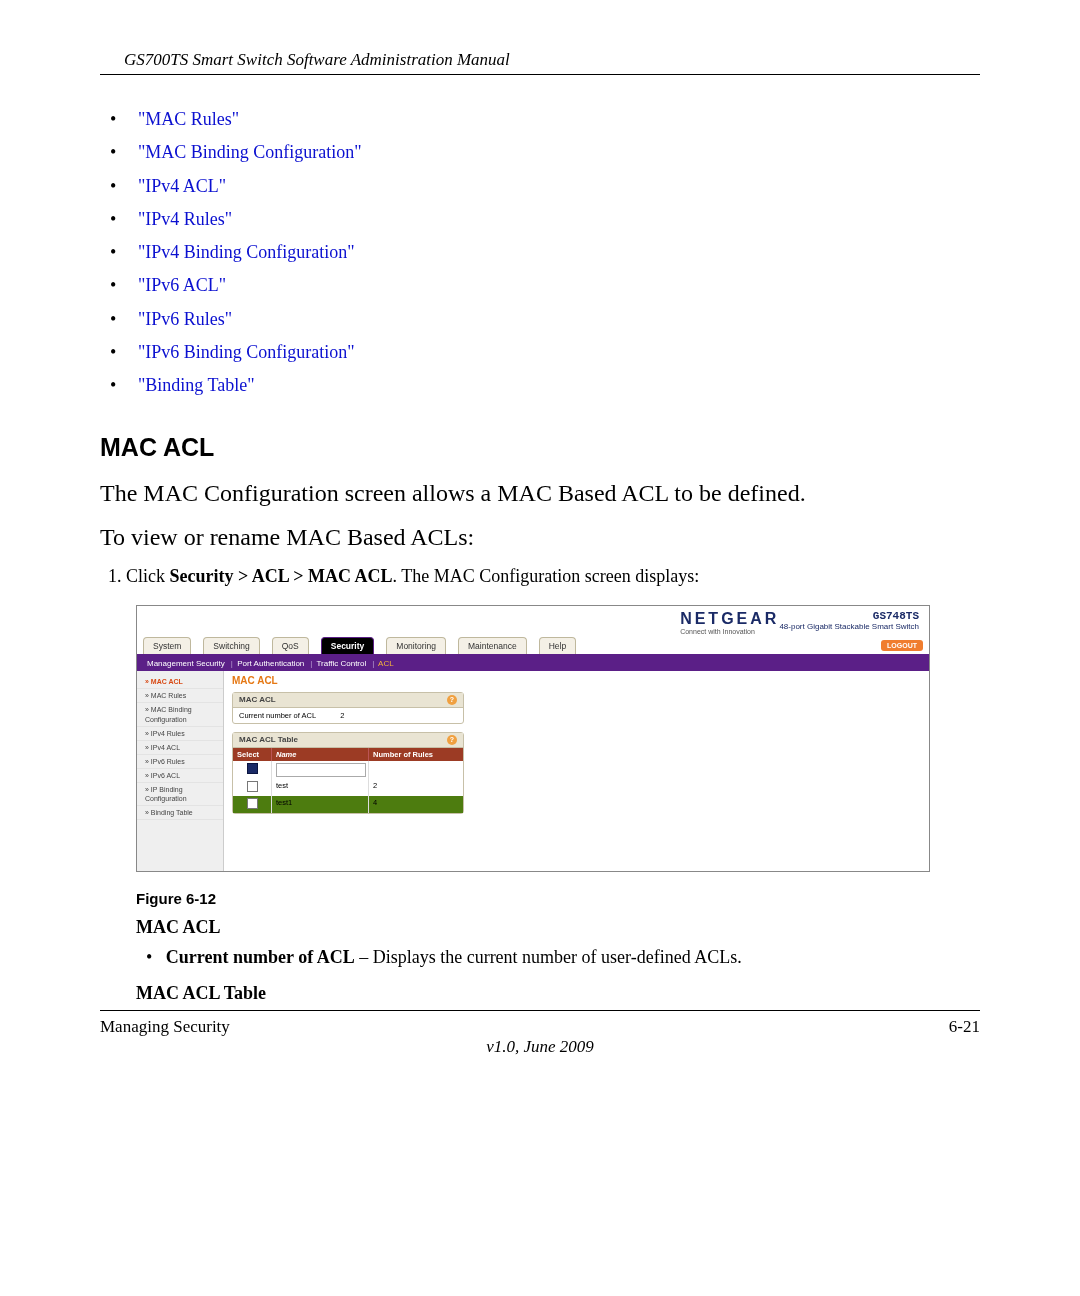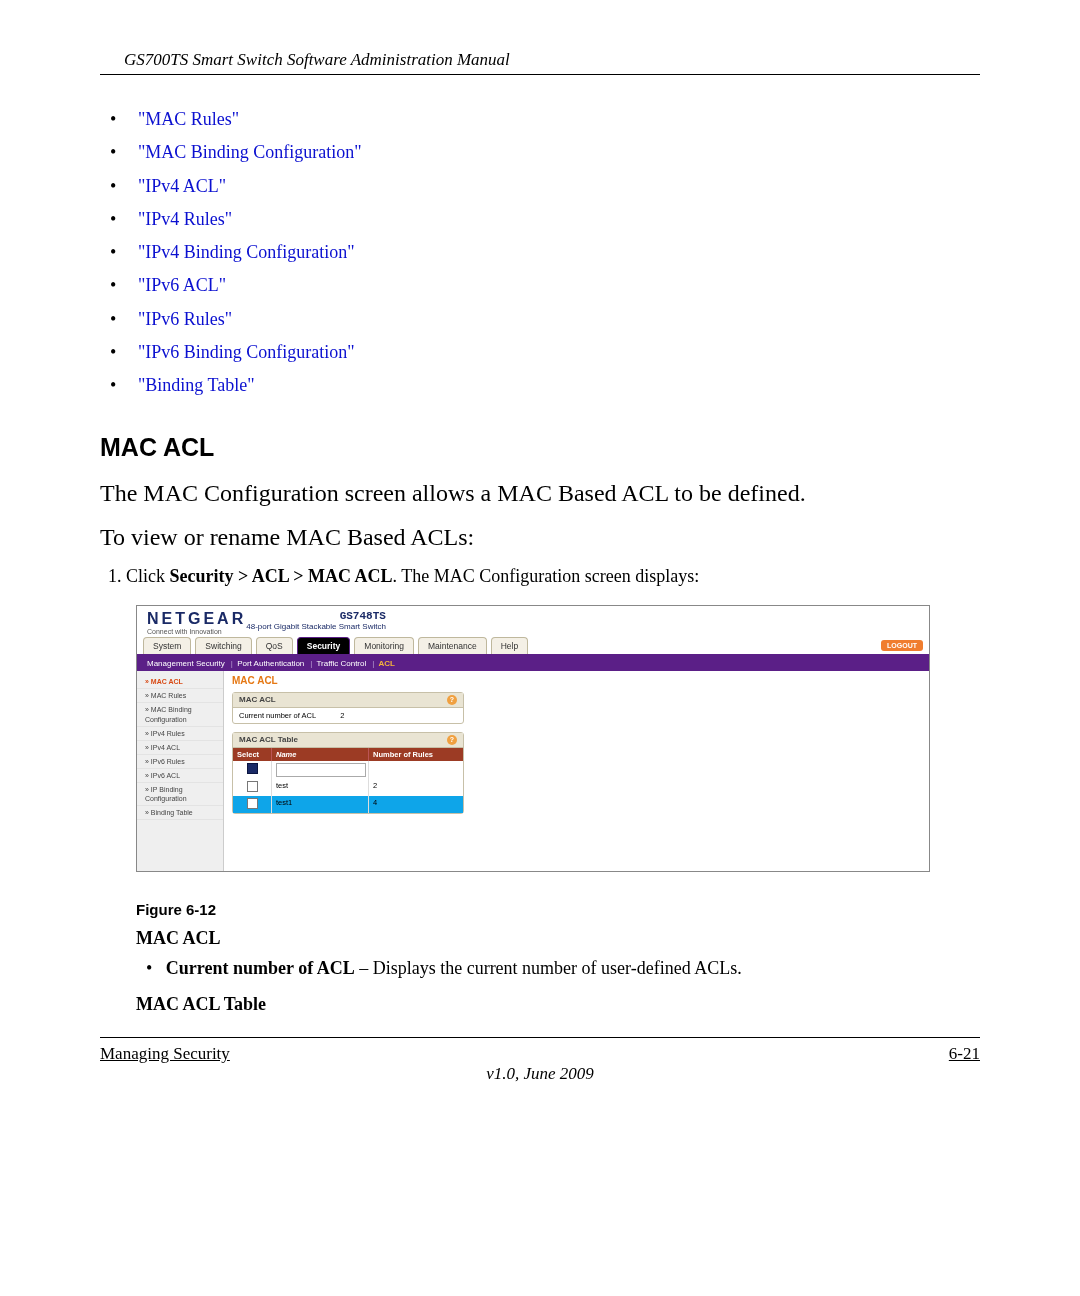--- a/index.html
+++ b/index.html
@@ -61,64 +61,63 @@
     line-height: 1.6;
   }
   ol.steps li b { font-weight: bold; }
   .figure-wrap {
     margin: 14px 0 10px 36px;
   }
   .figure-caption {
     font-family: Arial, Helvetica, sans-serif;
     font-weight: bold;
     font-size: 15px;
-    margin: 29px 0 10px 36px;
+    margin: 18px 0 10px 36px;
   }
   .para-after {
     font-size: 18px;
     line-height: 1.7;
     margin: 14px 0 6px 36px;
   }
   .sub-h {
     font-weight: bold;
     font-size: 18px;
     margin: 10px 0 4px 36px;
   }
   .sub-list {
     margin: 4px 0 4px 46px;
     font-size: 18px;
     line-height: 1.7;
   }
   .sub-list b { font-weight: bold; }
   .footer-rule {
     border-top: 1px solid #000;
-    margin-top: 22px;
+    margin-top: 6px;
     padding-top: 6px;
     display: flex;
     justify-content: space-between;
     font-size: 17px;
-    text-decoration: underline;
   }
   .footer-version {
     text-align: center;
     font-style: italic;
     font-size: 17px;
   }
 
   
   .shot {
     width: 792px;
     border: 1px solid #888;
     font-family: Verdana, Arial, sans-serif;
     font-size: 9px;
     background: #fff;
   }
   .shot-top {
     display: flex;
-    justify-content: flex-start;
+    justify-content: flex-end;
     align-items: flex-start;
     padding: 4px 10px 2px 10px;
   }
   .netgear {
     font-family: Arial, sans-serif;
     font-weight: 900;
     letter-spacing: 3px;
     font-size: 16px;
     color: #1a2a66;
   }
@@ -129,21 +128,21 @@
   .model-box {
     text-align: right;
     font-size: 8px;
     color: #1a2a66;
   }
   .model-box .mn { font-weight: bold; font-size: 11px; font-family: Liberation Mono, monospace; }
   .tabs-row {
     display: flex;
     align-items: flex-end;
     padding: 0 6px;
-    gap: 4px;
+    gap: 12px;
     border-bottom: 2px solid #5b1f87;
   }
   .tab {
     background: #f4f0e6;
     border: 1px solid #bfb89d;
     border-bottom: none;
     border-radius: 4px 4px 0 0;
     padding: 3px 9px;
     font-size: 8.5px;
     color: #333;
@@ -164,21 +163,21 @@
     border-radius: 3px;
     padding: 2px 6px;
   }
   .subbar {
     background: #5b1f87;
     color: #fff;
     font-size: 8px;
     padding: 3px 10px;
   }
   .subbar span { margin-right: 4px; }
-  .subbar .acl { color: #f5b43b; font-weight: bold; }
+  .subbar .acl { color: #f5b43b; font-weight: normal; }
   .subbar .sep { color: #ba9fd2; margin: 0 2px; }
   .shot-body {
     display: flex;
     background: #fafafa;
     min-height: 200px;
   }
   .sidenav {
     width: 86px;
     background: #efefef;
     border-right: 1px solid #ccc;
@@ -247,21 +246,21 @@
     color: #fff;
     font-weight: bold;
   }
   .tbl-hrow .c1 { width: 30px; padding: 2px 4px; border-right: 1px solid #b55; }
   .tbl-hrow .c2 { flex: 1; padding: 2px 4px; border-right: 1px solid #b55; font-style: italic; }
   .tbl-hrow .c3 { width: 86px; padding: 2px 4px; }
   .tbl-row {
     display: flex;
     background: #fff;
   }
-  .tbl-row.alt { background: #0ea5e9; }
+  .tbl-row.alt { background: #4d7c0f; }
   .tbl-row .c1 { width: 30px; padding: 2px 4px; border-right: 1px solid #ddd; text-align: center; }
   .tbl-row .c2 { flex: 1; padding: 2px 4px; border-right: 1px solid #ddd; }
   .tbl-row .c3 { width: 86px; padding: 2px 4px; }
   .tbl-row input[type=text] {
     width: 95%; font-size: 7.5px; border: 1px solid #aaa; height: 10px;
   }
   .cb-dark {
     display: inline-block; width: 9px; height: 9px;
     background: #1a2a66; border: 1px solid #0a1540;
   }

